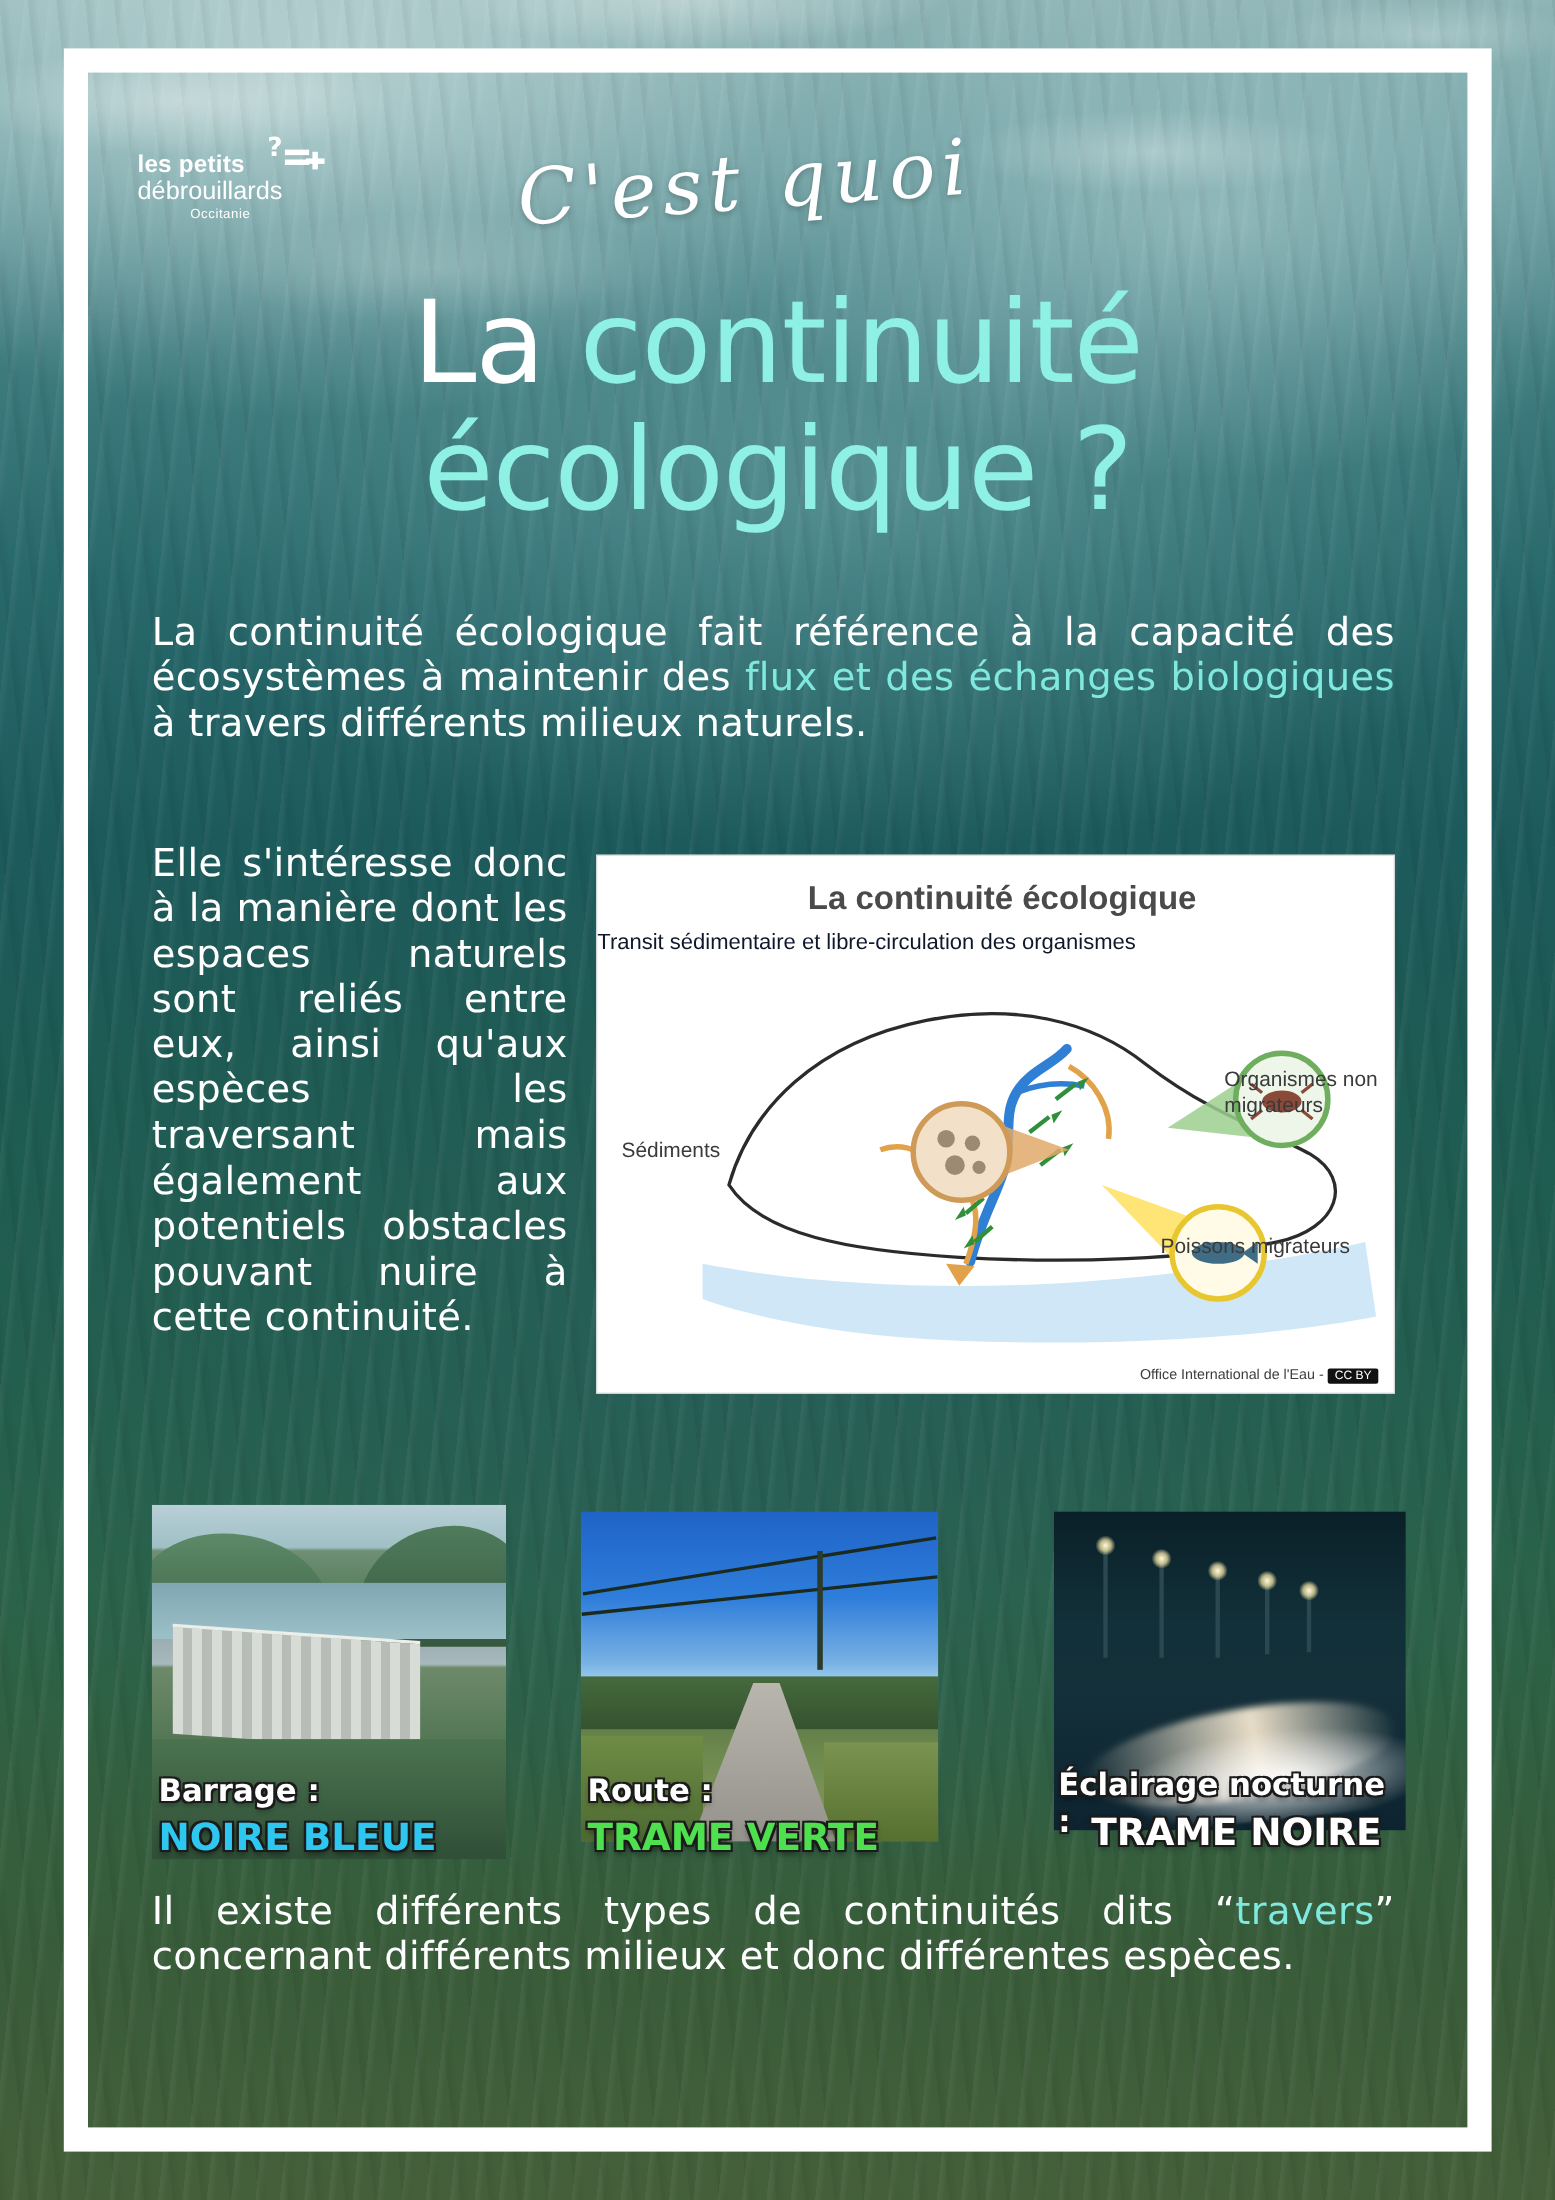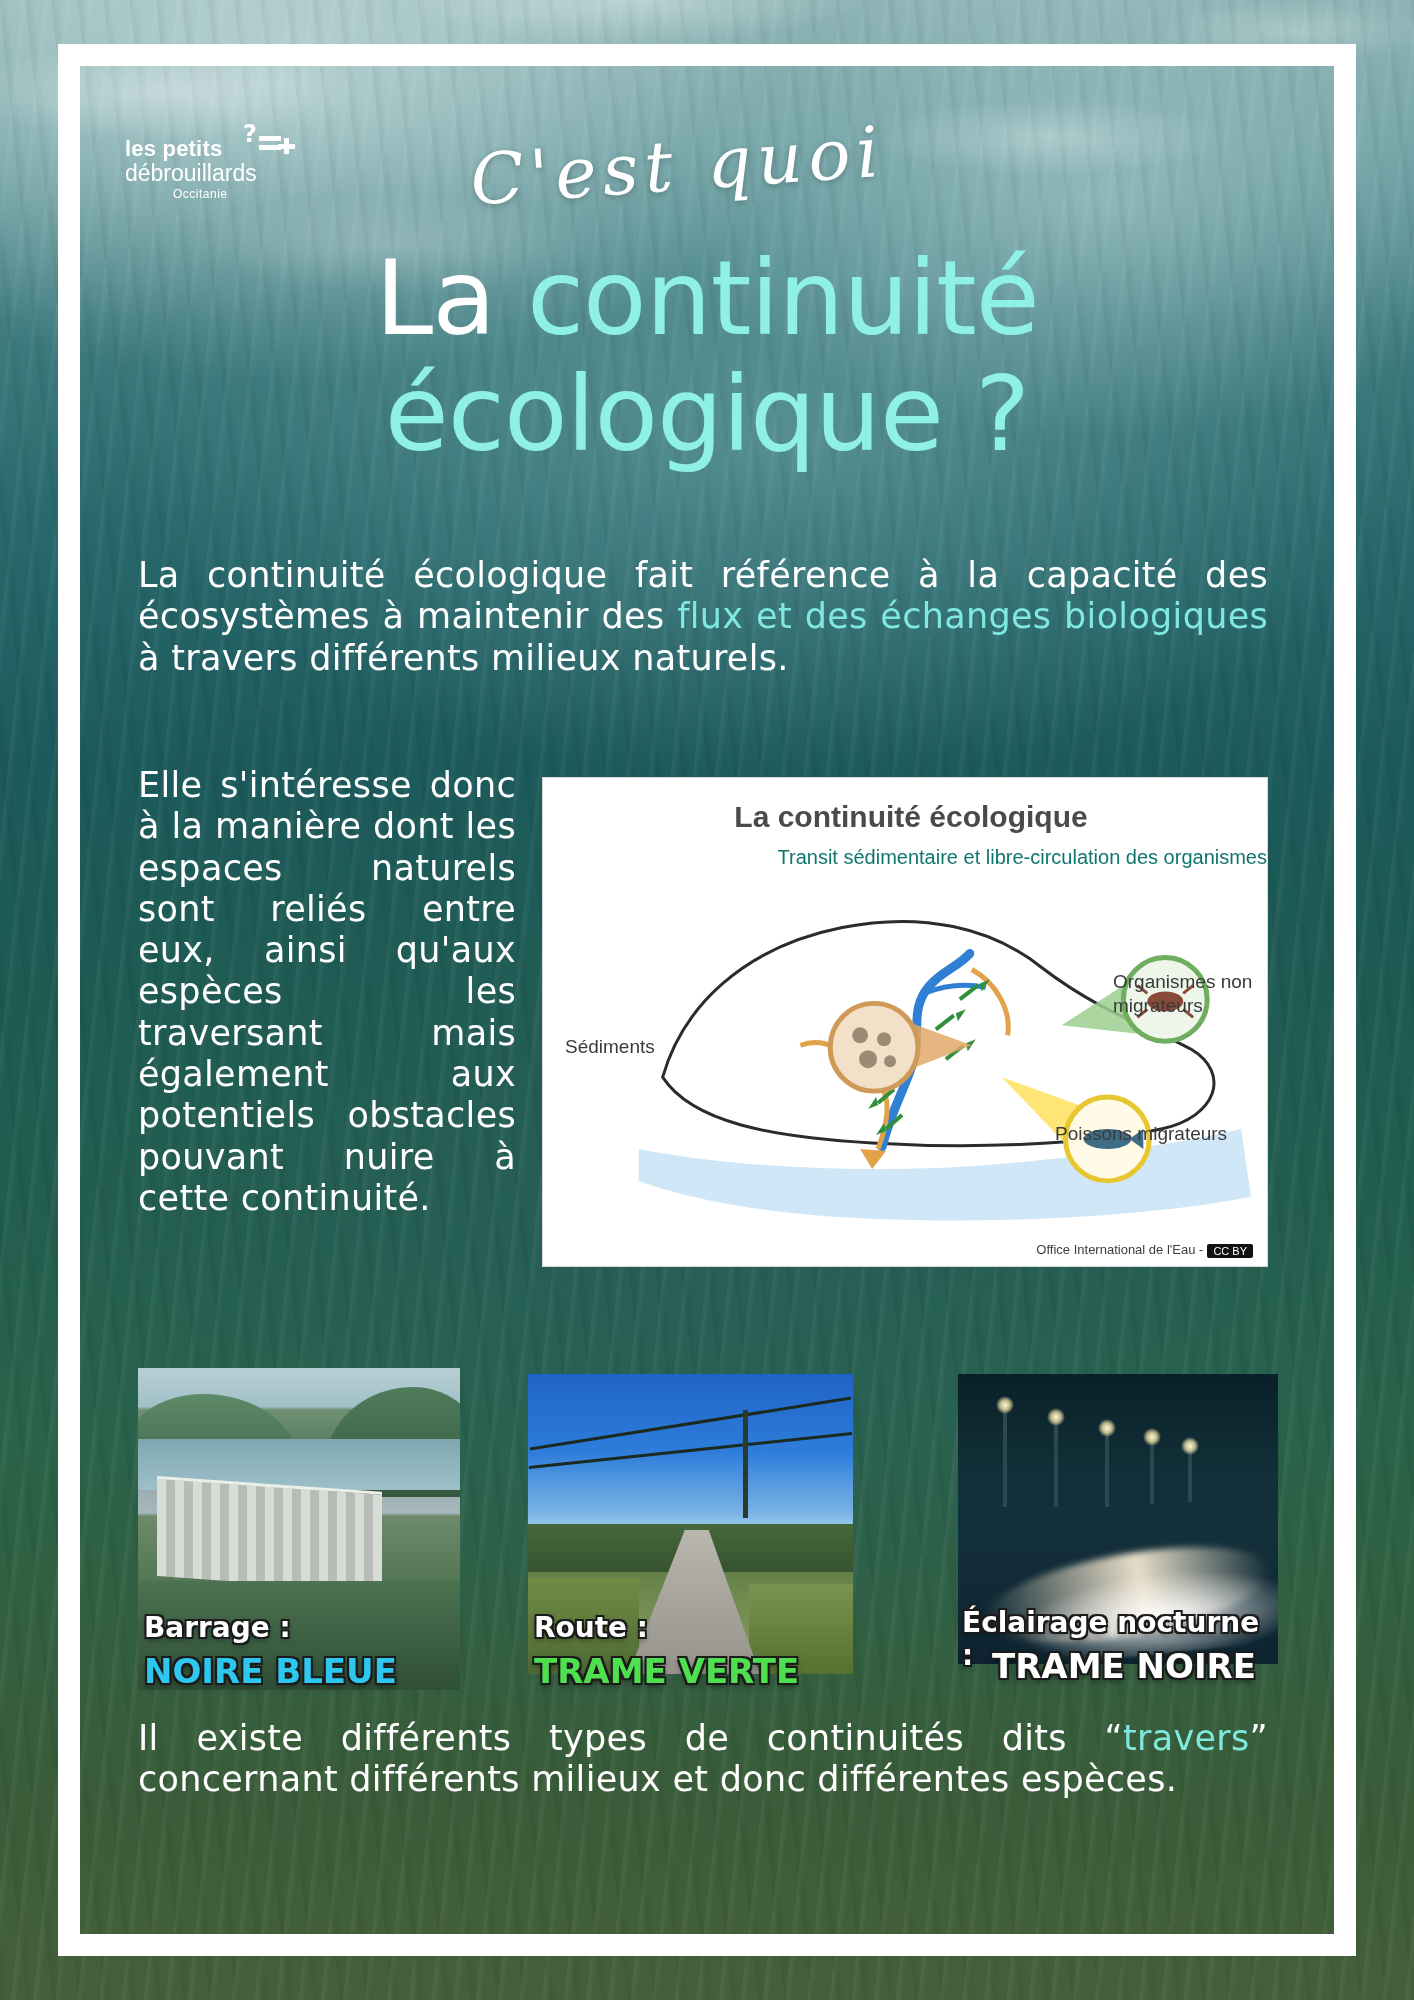--- a/index.html
+++ b/index.html
@@ -122,21 +122,21 @@
     font-size: 70px;
     color: #ffffff;
     letter-spacing: 6px;
     transform: rotate(-4deg);
     text-shadow: 0 2px 6px rgba(0,0,0,.25);
   }
   .title-block {
     position: absolute;
     left: 0;
     right: 0;
-    top: 248px;
+    top: 261px;
     text-align: center;
     z-index: 4;
     line-height: .98;
   }
   .title-1 {
     font-family: "DejaVu Sans", sans-serif;
     font-size: 104px;
     font-weight: 400;
     letter-spacing: -1px;
   }
@@ -192,24 +192,24 @@
   .fig-title {
     text-align: center;
     font-family: "Liberation Sans", sans-serif;
     font-size: 30px;
     font-weight: bold;
     color: #4a4a4a;
     margin-top: 22px;
     padding-left: 12px;
   }
   .fig-sub {
-    text-align: right;
+    text-align: left;
     font-family: "Liberation Sans", sans-serif;
     font-size: 20px;
-    color: #0f766e;
+    color: #0f172a;
     margin-top: 12px;
   }
   .fig-canvas { position: absolute; inset: 0; }
   .fig-credit {
     position: absolute;
     right: 14px;
     bottom: 8px;
     font-size: 13px;
     color: #3d3d3d;
     font-family: "Liberation Sans", sans-serif;

